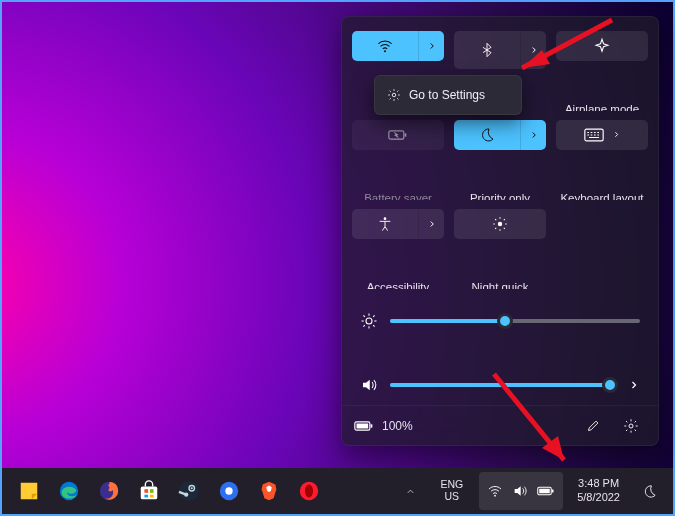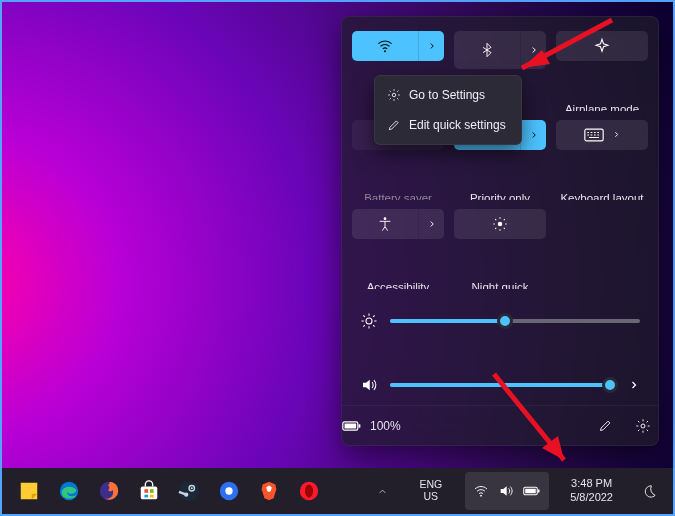--- a/index.html
+++ b/index.html
@@ -60,36 +60,36 @@
   }
   .ctx .ci { display:flex; align-items:center; gap:8px; height:30px; padding:0 8px; border-radius:4px; font-size:12px; color:#f1eef6;}
   
   .sliders { padding: 4px 18px 0 18px; }
   .srow { display:flex; align-items:center; gap:12px; height:36px; margin-top:10px;}
   .srow svg { flex:none; }
   .track { position:relative; flex:1; height:4px; background:#6a6775; border-radius:2px; }
   .track .fill { position:absolute; left:0; top:0; height:100%; background:#4cc2ff; border-radius:2px; }
   .track .thumb { position:absolute; top:50%; width:16px; height:16px; background:#4cc2ff; border:3px solid #2a2834; border-radius:50%; transform:translate(-50%,-50%); }
   
-  .pfoot { position:absolute; bottom:0; left:0; right:0; height:40px; border-top:1px solid rgba(255,255,255,0.05); display:flex; align-items:center; padding:0 0; gap:8px; font-size:12px; color:#e7e2ec;}
+  .pfoot { position:absolute; bottom:0; left:0; right:0; height:40px; border-top:1px solid rgba(255,255,255,0.05); display:flex; align-items:center; padding:0 12px; gap:8px; font-size:12px; color:#e7e2ec;}
   .pfoot .spacer { flex:1 }
   .pfoot .ibtn { width:30px; height:30px; border-radius:4px; display:flex; align-items:center; justify-content:center; }
   
   .taskbar {
     position:absolute; left:0; right:0; bottom:0; height:46px;
     background:#221f2b;
     display:flex; align-items:center;
     padding:0 8px;
     color:#e7e2ec;
     z-index:5;
   }
   .tb-left { display:flex; align-items:center; gap:2px;}
   .tb-ico { width:38px; height:38px; display:flex; align-items:center; justify-content:center; border-radius:4px;}
   .tb-spacer { flex:1 }
-  .tb-right { display:flex; align-items:flex-end; gap:15px; }
+  .tb-right { display:flex; align-items:flex-end; gap:8px; }
   .sys { height:38px; padding:0 8px; display:flex; align-items:center; justify-content:center; border-radius:4px;}
   .sys.group { gap:9px; }
   .sys.group.active { background:rgba(255,255,255,0.10);}
   .lang { flex-direction:column; font-size:10.5px; line-height:1.1; text-align:center;}
   .clock { flex-direction:column; font-size:11px; line-height:1.25; text-align:right; padding:0 6px;}
   
   .arrow { position:absolute; pointer-events:none; z-index:40; }
   svg .stk { stroke:#fff; stroke-width:1.4; fill:none; }
   svg .fillw { fill:#fff; }
   svg .dark { stroke:#0a0a0a; stroke-width:1.4; fill:none; }
@@ -213,26 +213,20 @@
 
     </div>
 
     <div class="ctx">
       <div class="ci">
         <svg width="14" height="14" viewBox="0 0 24 24">
             <circle cx="12" cy="12" r="3" class="stk"></circle>
             <path class="stk" d="M12 2v3M12 19v3M2 12h3M19 12h3M4.5 4.5l2 2M17.5 17.5l2 2M4.5 19.5l2-2M17.5 6.5l2-2"></path>
           </svg>
         <span>Go to Settings</span>
-      </div>
-      <div class="ci">
-        <svg width="14" height="14" viewBox="0 0 24 24">
-            <path class="stk" d="M4 20l4-1 11-11-3-3L5 16z"></path>
-          </svg>
-        <span>Edit quick settings</span>
       </div>
     </div>
 
     <div class="sliders">
       <div class="srow">
         <svg width="18" height="18" viewBox="0 0 24 24">
             <circle cx="12" cy="12" r="4" class="stk"></circle>
             <path class="stk" d="M12 2v3M12 19v3M2 12h3M19 12h3M4.5 4.5l2 2M17.5 17.5l2 2M4.5 19.5l2-2M17.5 6.5l2-2"></path>
           </svg>
         <div class="track">

